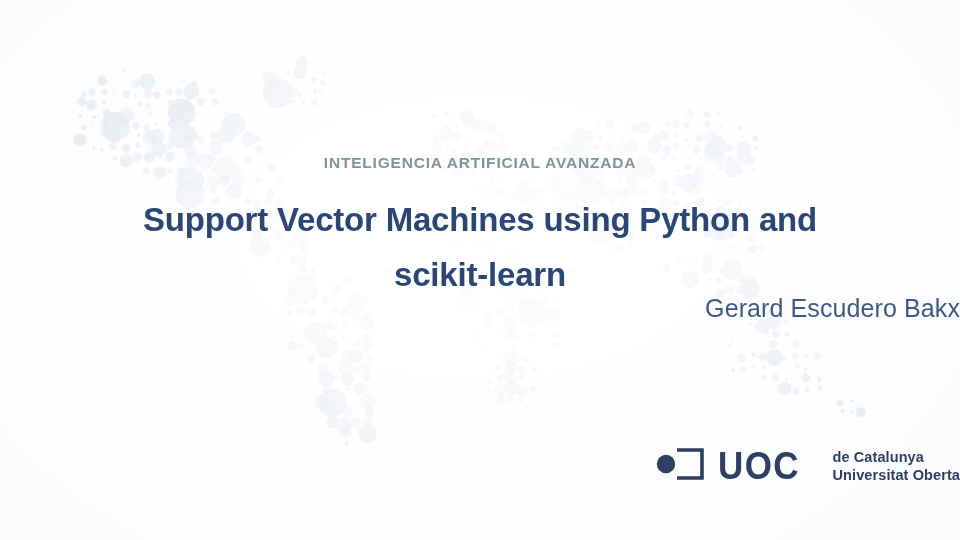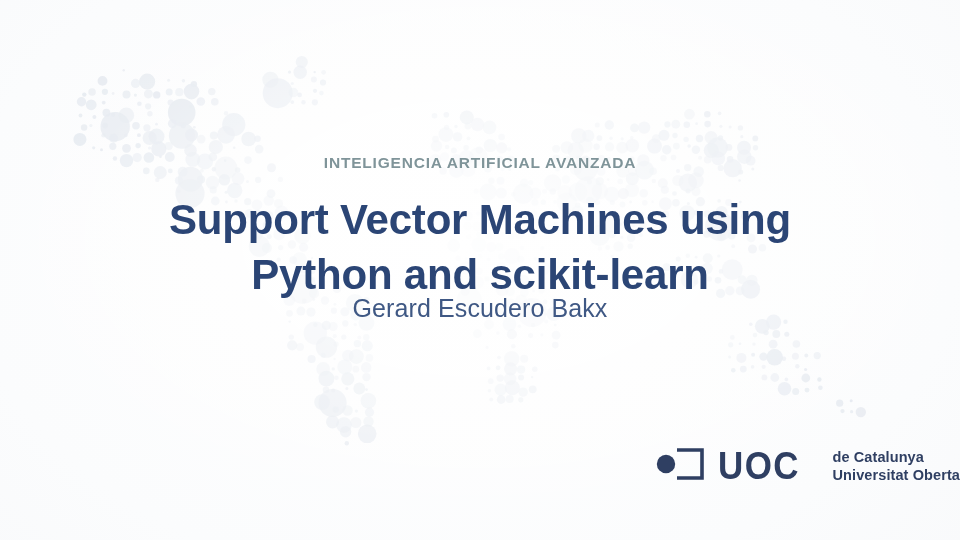--- a/index.html
+++ b/index.html
@@ -60,33 +60,33 @@
     color: #7f9499;
     white-space: nowrap;
   }
 
   .title {
     position: absolute;
     top: 192px;
     left: 120px;
     width: 720px;
     text-align: center;
-    font-size: 42px;
+    font-size: 33px;
     line-height: 55px;
     font-weight: bold;
     color: #2b4575;
     letter-spacing: -0.2px;
   }
 
   .author {
     position: absolute;
     top: 294px;
     left: 0;
     right: 0;
-    text-align: center;
+    text-align: right;
     font-size: 25px;
     font-weight: normal;
     color: #3f5884;
     letter-spacing: 0.1px;
   }
 
   
   .logo {
     position: absolute;
     top: 446px;

